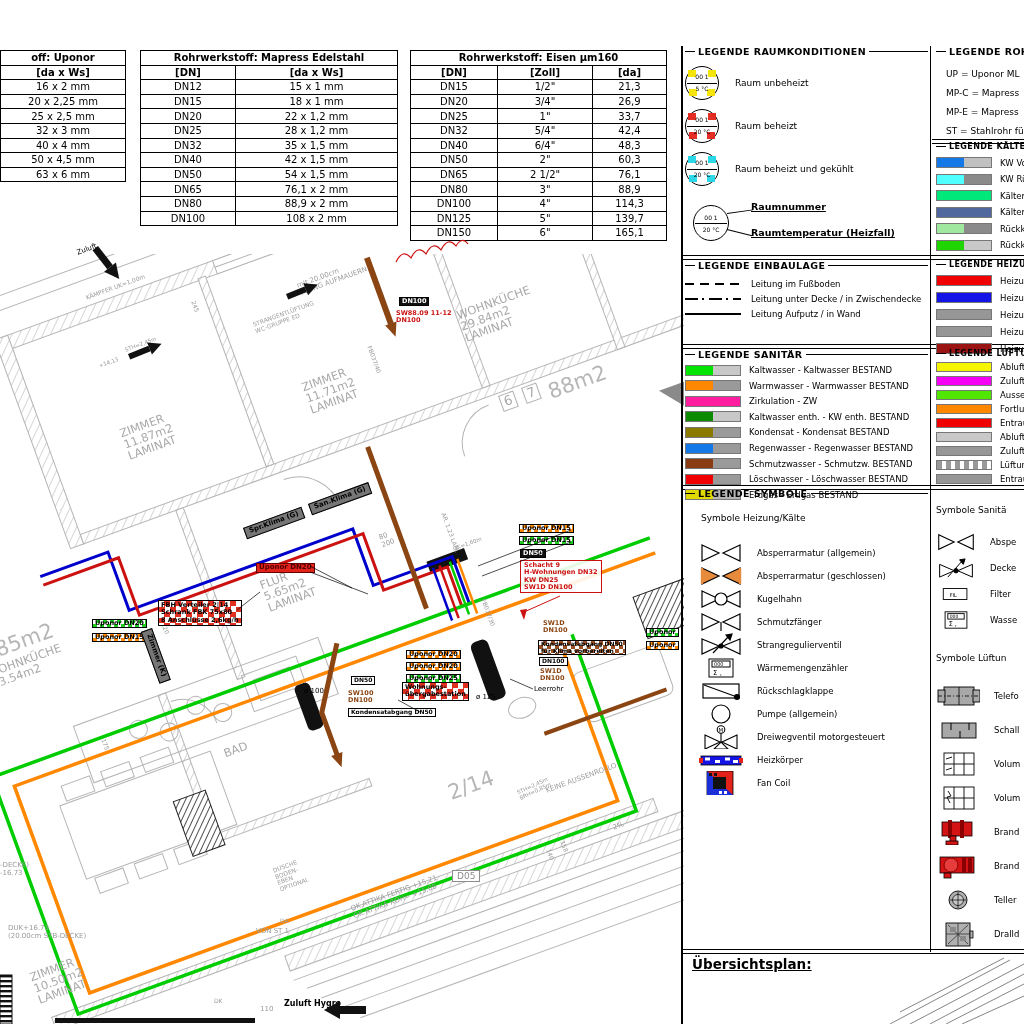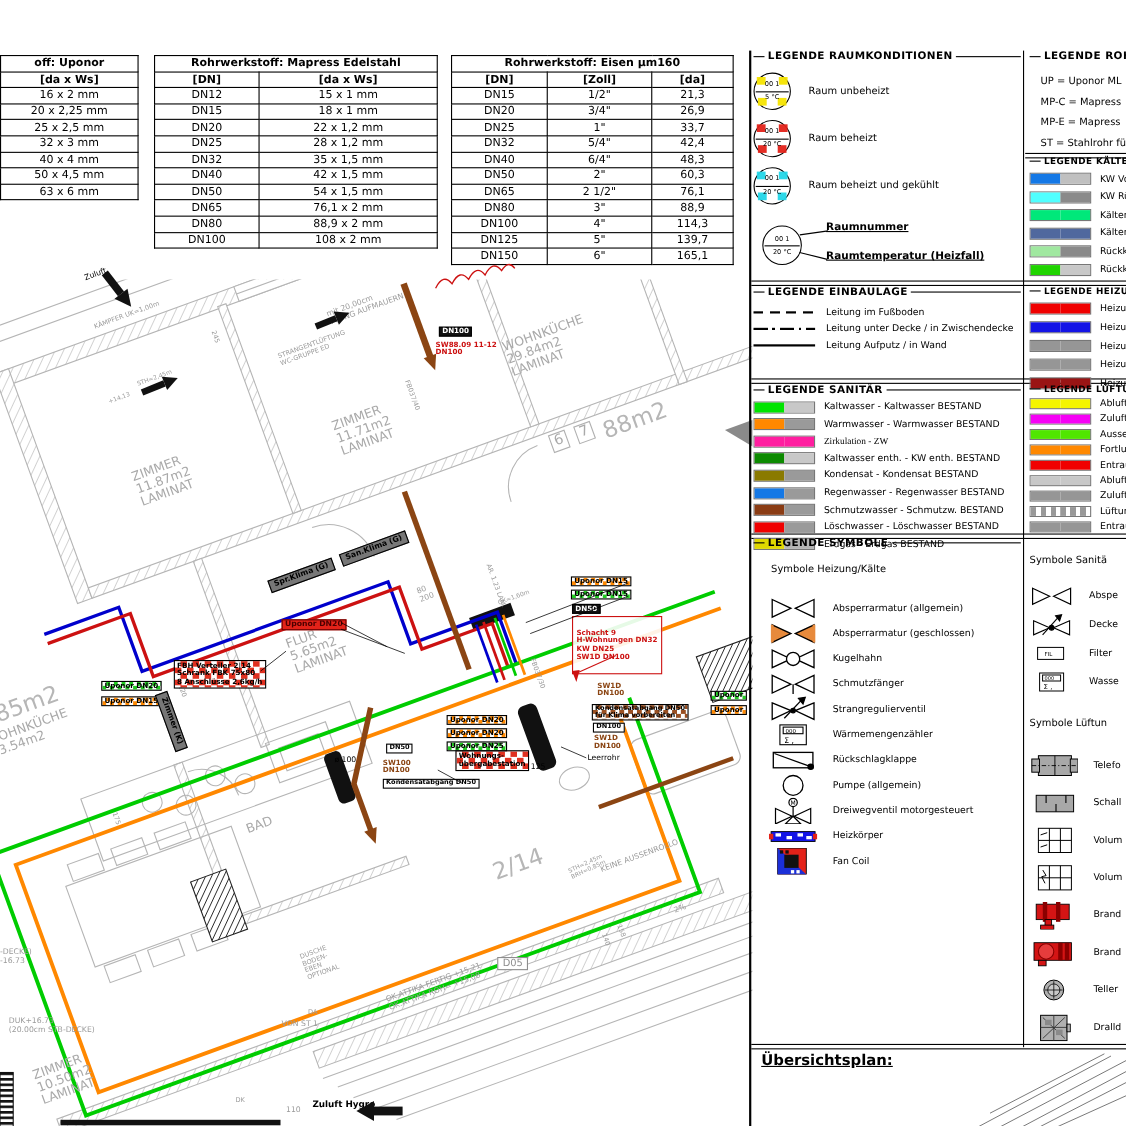--- a/index.html
+++ b/index.html
@@ -62,21 +62,21 @@
   .lbl.gray6{color:#9b9b9b;font-size:6px;}
   .lbl.gray55{color:#9b9b9b;font-size:5.5px;}
   .lbl.black7{font-size:7px;}
   .lbl.black8{font-size:8px;font-weight:bold;}
   .lbl.red-text{color:#cc1111;font-size:6.5px;font-weight:bold;}
   .lbl.brown{color:#8b4513;font-size:6.5px;font-weight:bold;}
   .lbl.box-black{background:#111;color:#fff;font-size:6.5px;font-weight:bold;padding:0 2px;border:1px solid #000;}
   .lbl.box-outline{background:#fff;border:1px solid #000;font-size:6px;font-weight:bold;padding:0 2px;}
   .lbl.box-red{background:#e32219;border:1px solid #600;color:#4d0000;font-size:7px;font-weight:bold;padding:0 2px;}
   .lbl.box-redline{background:rgba(255,255,255,.9);border:1.5px solid #cc1111;color:#cc1111;
-       font-size:6.5px;font-weight:bold;padding:11px 3px;}
+       font-size:6.5px;font-weight:bold;padding:1px 3px;}
   .lbl.chk-red{background:repeating-conic-gradient(#e03020 0% 25%,#fff 0% 50%) 0 0/11px 11px;
        border:1px solid #000;font-size:6.5px;font-weight:bold;padding:1px 2px;}
   .lbl.chk-green{background:repeating-conic-gradient(#2c2 0% 25%,#fff 0% 50%) 0 0/7px 7px;
        border:1px solid #000;font-size:6.5px;font-weight:bold;padding:0 2px;}
   .lbl.chk-orange{background:repeating-conic-gradient(#f80 0% 25%,#fff 0% 50%) 0 0/7px 7px;
        border:1px solid #000;font-size:6.5px;font-weight:bold;padding:0 2px;}
   .lbl.chk-brown{background:repeating-conic-gradient(#9a5022 0% 25%,#fff 0% 50%) 0 0/8px 8px;
        border:1px solid #000;font-size:6px;font-weight:bold;padding:0 2px;}
   .lbl.dark{background:#777;border:1px solid #000;color:#000;font-size:7px;font-weight:bold;padding:1px 4px;}
   .lbl.d05{color:#8d8d8d;border:1px solid #8d8d8d;background:#fff;font-size:9px;padding:0 4px;}
@@ -464,21 +464,21 @@
       <div class="lbl box-outline" style="left: 539px; top: 657px;">DN100</div>
       <div class="lbl box-outline" style="left: 348px; top: 708px;">Kondensatabgang DN50</div>
       <div class="lbl box-redline" style="left: 520px; top: 560px;">Schacht 9
 H-Wohnungen DN32
 KW DN25
 SW1D DN100</div>
       <div class="lbl box-red" style="left: 256px; top: 563px;">Uponor DN20</div>
       <div class="lbl chk-red" style="left: 158px; top: 600px;">FBH Verteiler 2|14
 Schrank FBK 75x80
 8 Anschlüsse 2,6kg/h</div>
-      <div class="lbl chk-red" style="left: 402px; top: 682px; margin-left: 12px;">Wohnungs-
+      <div class="lbl chk-red" style="left: 402px; top: 682px;">Wohnungs-
 übergabestation</div>
       <div class="lbl chk-brown" style="left: 538px; top: 640px;">Kondensatabgang DN50
 für Klima vorbereiten</div>
       <div class="lbl chk-green" style="left: 92px; top: 619px;">Uponor DN20</div>
       <div class="lbl chk-orange" style="left: 92px; top: 633px;">Uponor DN15</div>
       <div class="lbl chk-orange" style="left: 406px; top: 650px;">Uponor DN20</div>
       <div class="lbl chk-orange" style="left: 406px; top: 662px;">Uponor DN20</div>
       <div class="lbl chk-green" style="left: 406px; top: 674px;">Uponor DN25</div>
       <div class="lbl chk-orange" style="left: 519px; top: 524px;">Uponor DN15</div>
       <div class="lbl chk-green" style="left: 519px; top: 536px;">Uponor DN15</div>
@@ -588,21 +588,21 @@
         </div>
 
         <div class="leg-row" style="margin:4.6px 0;">
           <span class="swatch">
             <i style="background: rgb(255, 136, 0);"></i>
             <i style="background: rgb(154, 154, 154);"></i>
           </span>
           <span>Warmwasser - Warmwasser BESTAND</span>
         </div>
 
-        <div class="leg-row" style="margin:4.6px 0;font-family:Liberation Serif, serif;">
+        <div class="leg-row" style="margin:4.6px 0;">
           <span class="swatch">
             <i style="background: rgb(255, 30, 160);"></i>
             <i style="background: rgb(255, 30, 160);"></i>
           </span>
           <span>Zirkulation - ZW</span>
         </div>
 
         <div class="leg-row" style="margin:4.6px 0;">
           <span class="swatch">
             <i style="background: rgb(12, 138, 0);"></i>

